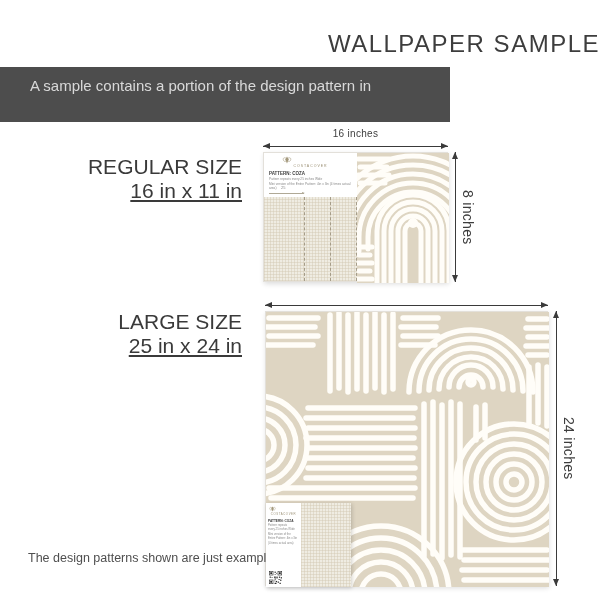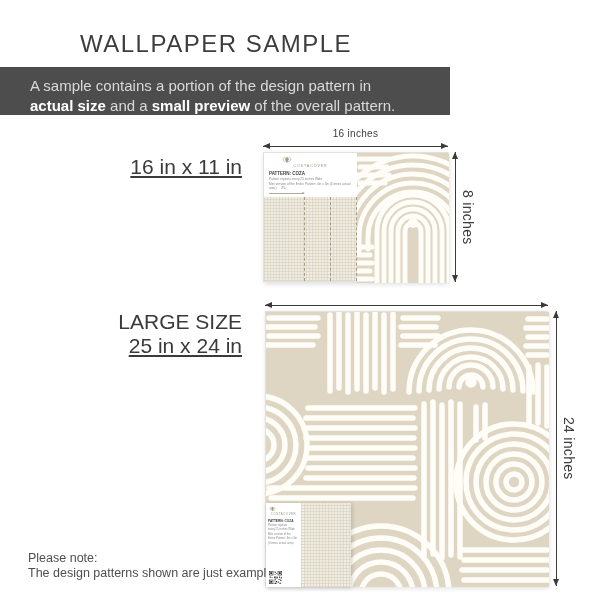--- a/index.html
+++ b/index.html
@@ -1,22 +1,22 @@
 <!DOCTYPE html>
 <html><head>
 <meta charset="utf-8">
 <style>
   html,body{margin:0;padding:0;background:#fff;}
   .page{position:relative;width:600px;height:600px;background:#ffffff;overflow:hidden;
         font-family:"Liberation Sans",sans-serif;color:#3d3d3d;}
 
   
-  .title{position:absolute;top:30px;left:80px;width:520px;text-align:left;
+  .title{position:absolute;top:30px;left:80px;width:520px;text-align:right;
          font-size:24px;font-weight:500;letter-spacing:1.5px;color:#3d3d3d;}
-  .banner{position:absolute;top:67px;left:0;width:450px;height:48px;background:#4d4d4d;}
+  .banner{position:absolute;top:67px;left:0;width:450px;height:55px;background:#4d4d4d;}
   .banner-text{padding:9px 0 0 30px;font-size:15px;line-height:20px;color:#d9d9d9;}
   .banner-text b{color:#ffffff;font-weight:700;}
 
   
   .size-label{position:absolute;left:0;width:242px;text-align:right;
               font-size:21px;line-height:24px;font-weight:500;color:#3a3a3a;}
   .size-label .dims{font-weight:500;text-decoration:underline;}
 
   
   .harrow{position:absolute;height:0;border-top:1px solid #3a3a3a;}
@@ -73,25 +73,25 @@
 </head>
 <body>
 
 <div class="page">
 
   <div class="title">WALLPAPER SAMPLE</div>
 
   <div class="banner">
     <div class="banner-text">
       <div>A sample contains a portion of the design pattern in</div>
-      <div><b>actual size</b><span> and a </span><b>small preview</b><span> of the overall pattern.</span></div>
     </div>
   </div>
 
   <div class="size-label" style="top:155px;">
+    <div>REGULAR SIZE</div>
     <div class="dims">16 in x 11 in</div>
   </div>
 
   <div class="dim-label-h" style="left:263px;top:128px;width:185px;">16 inches</div>
   <div class="harrow" style="left:263px;top:146px;width:185px;"></div>
   <div class="varrow" style="left:455px;top:152px;height:130px;"></div>
   <div class="dim-label-v" style="left:459px;top:152px;height:130px;width:18px;">8 inches</div>
 
   <div class="sample" style="left:263px;top:152px;width:185px;height:130px;">
 
@@ -272,17 +272,16 @@
             <rect x="9" y="19" width="3" height="2"></rect>
               <rect x="17" y="19" width="2" height="2"></rect>
           </g>
         </svg>
       </div>
       <div class="lc-texture texture"></div>
     </div>
   </div>
 
   <div class="footer">
-    <div>Please note:</div>
     <div>The design patterns shown are just examples.</div>
   </div>
 
 </div>
 
 </body></html>

